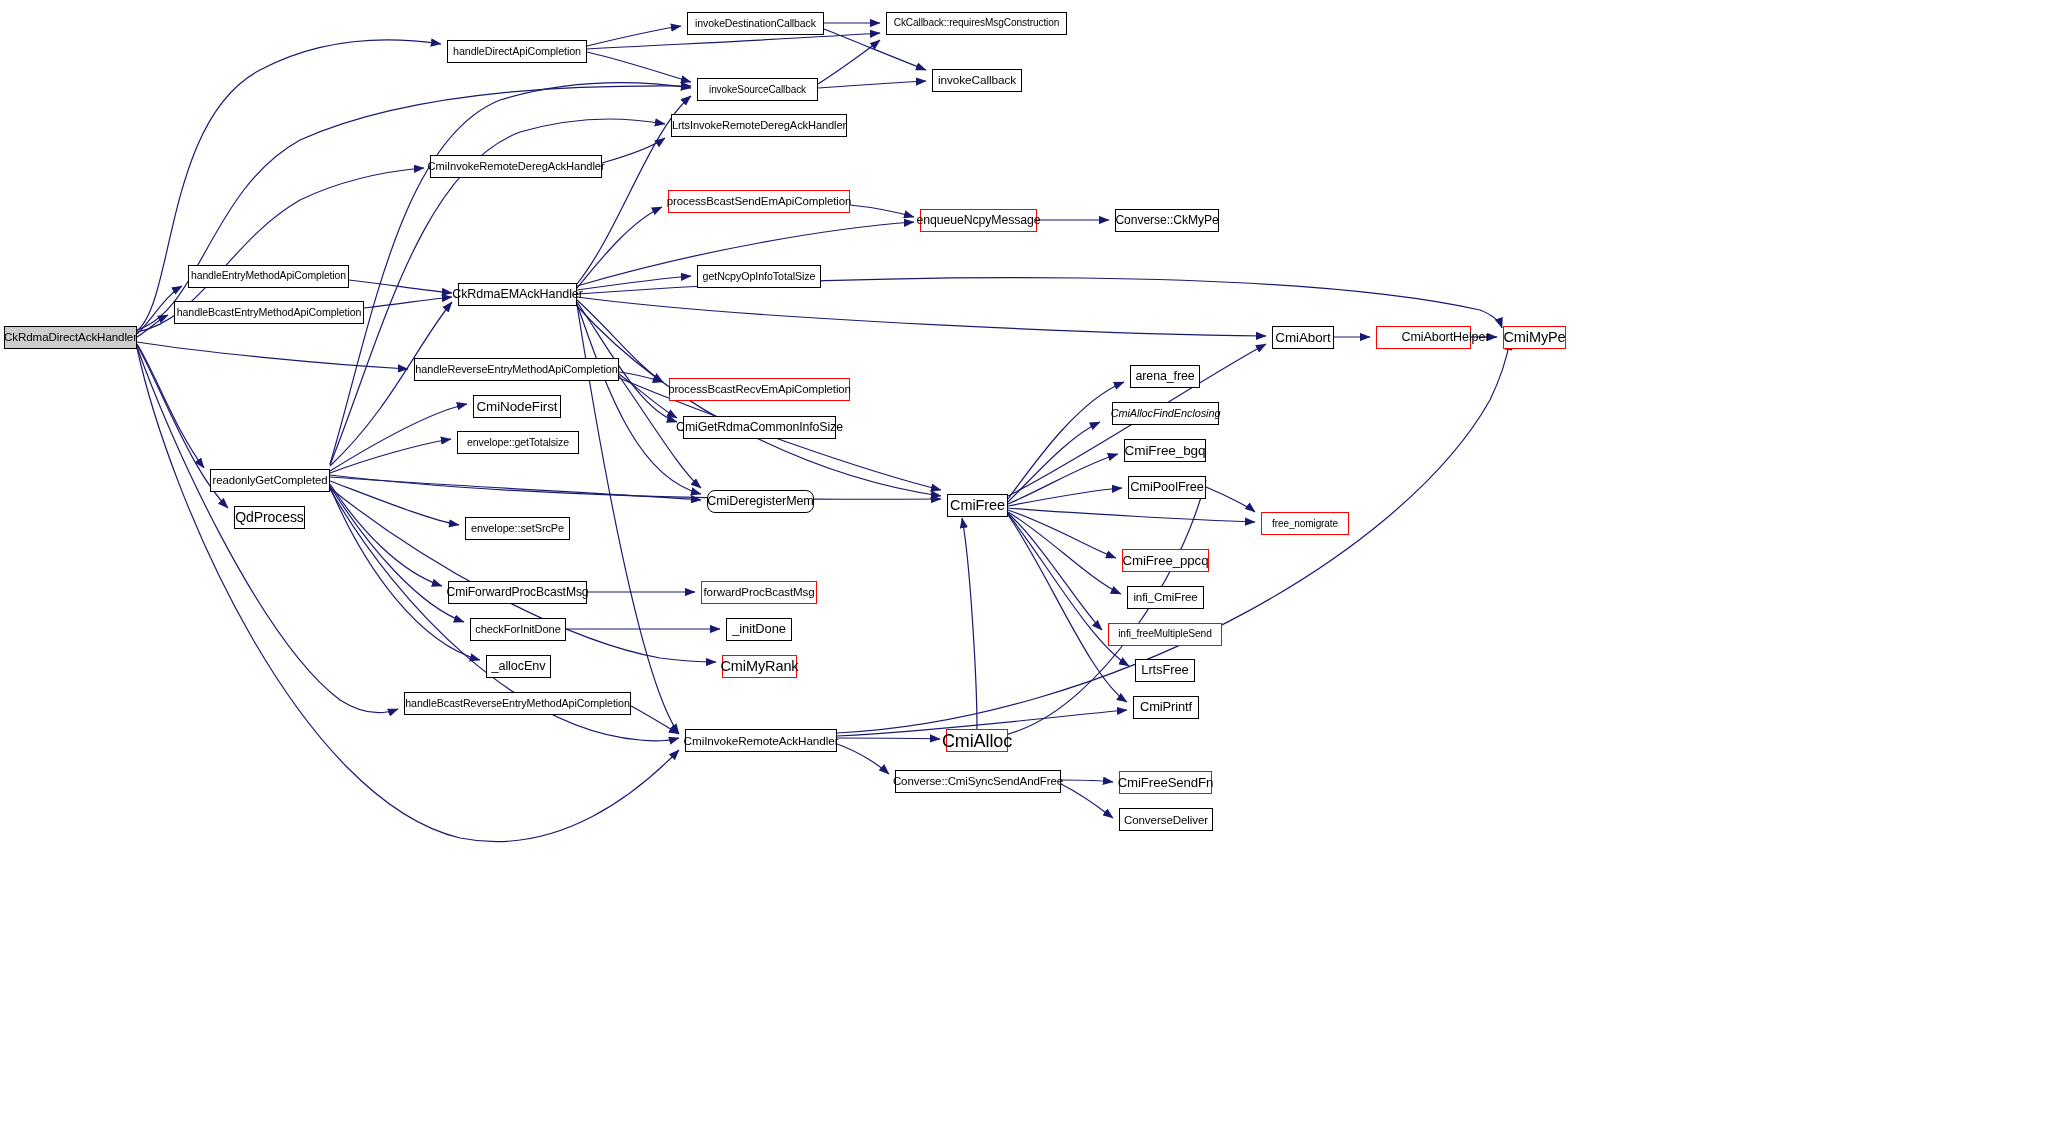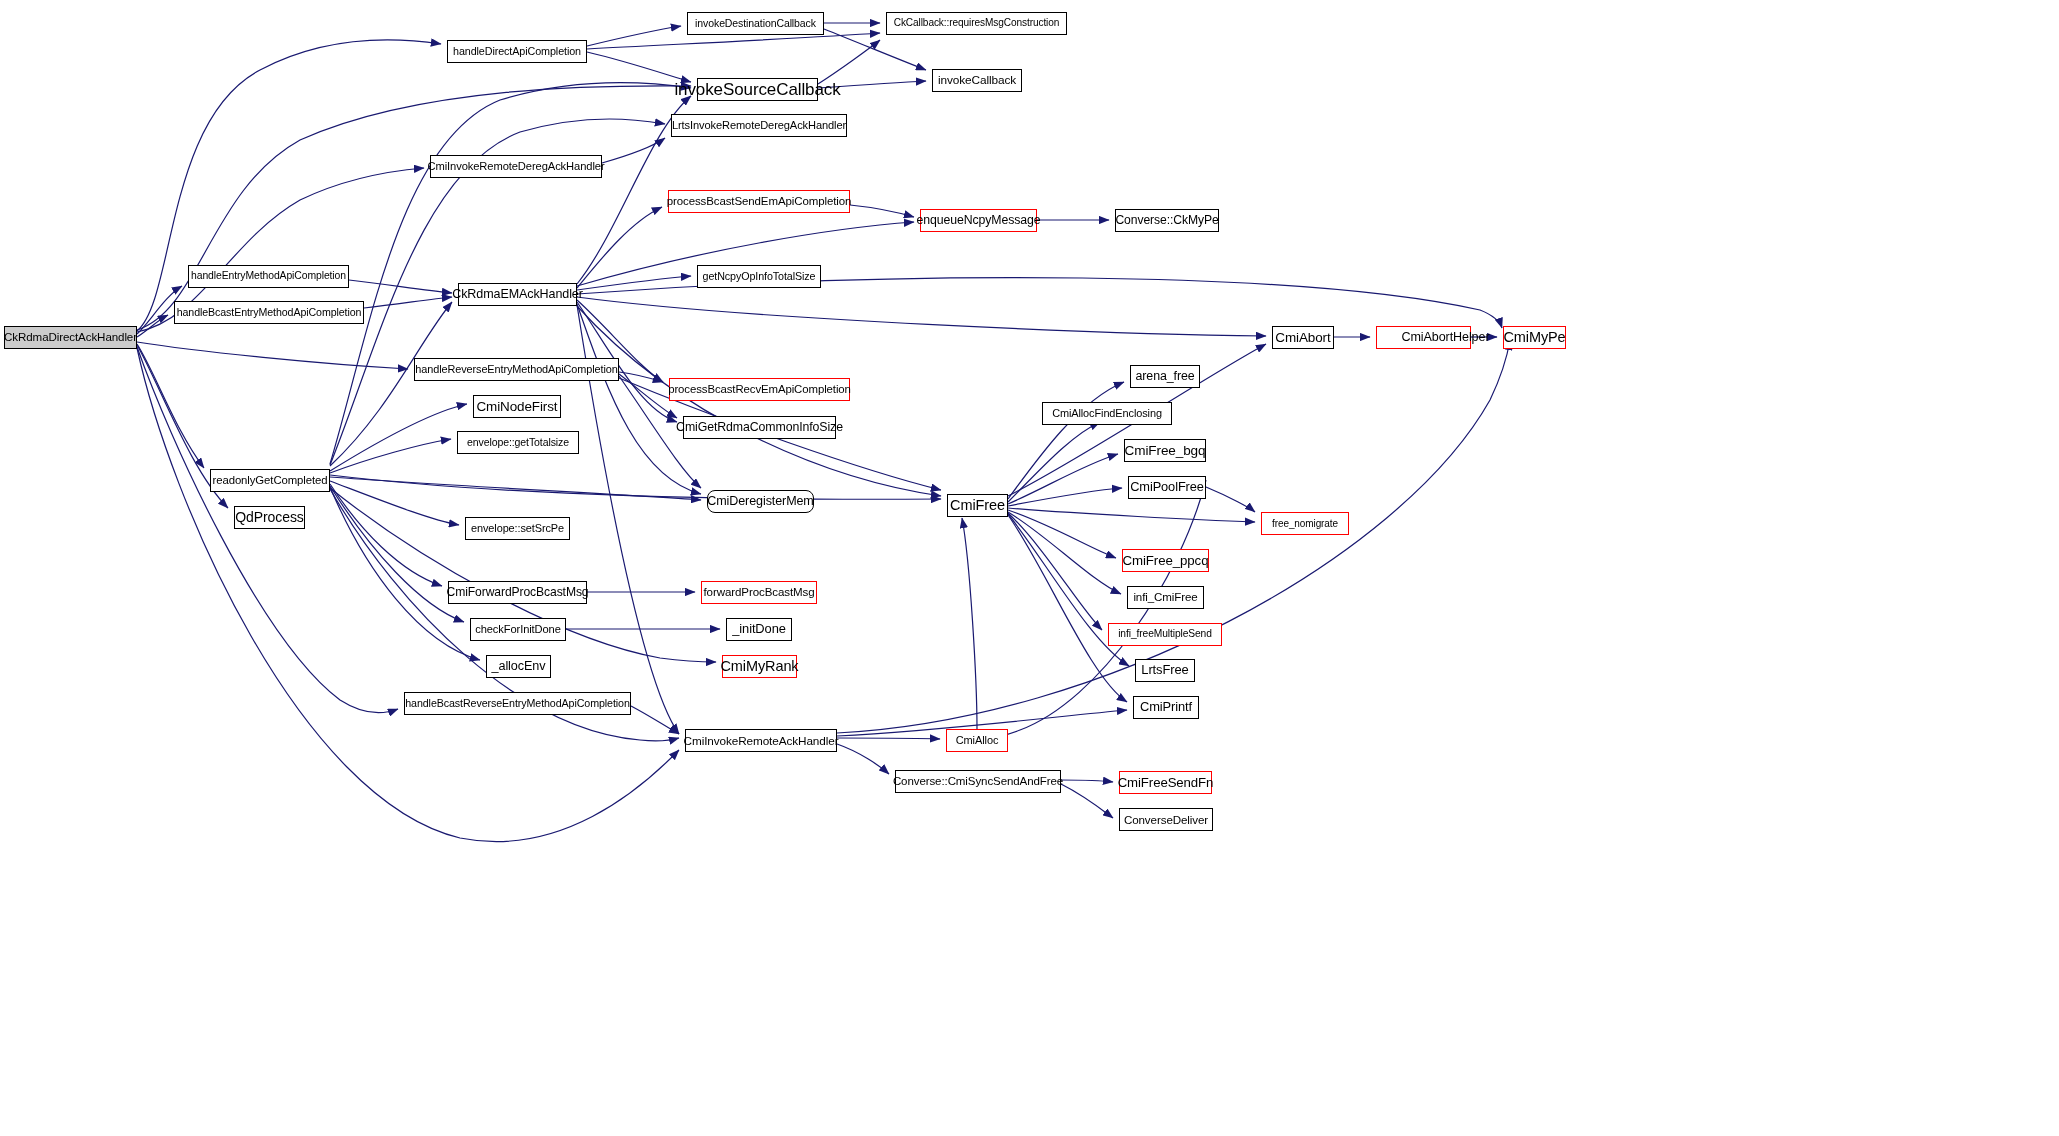--- a/index.html
+++ b/index.html
@@ -146,21 +146,21 @@
       <div class="node" style="left: 447px; top: 40px; width: 140px; height: 23px;">
         <span class="node-label" style="font-size: 10.7714px;">handleDirectApiCompletion</span>
       </div>
       <div class="node" style="left: 687px; top: 12px; width: 137px; height: 23px;">
         <span class="node-label" style="font-size: 10.5229px;">invokeDestinationCallback</span>
       </div>
       <div class="node" style="left: 886px; top: 12px; width: 181px; height: 23px;">
         <span class="node-label" style="font-size: 10.1204px;">CkCallback::requiresMsgConstruction</span>
       </div>
       <div class="node" style="left: 697px; top: 78px; width: 121px; height: 23px;">
-        <span class="node-label" style="font-size: 17px;">invokeSourceCallback</span>
+        <span class="node-label" style="font-size: 10px;">invokeSourceCallback</span>
       </div>
       <div class="node" style="left: 932px; top: 69px; width: 90px; height: 23px;">
         <span class="node-label" style="font-size: 11.8367px;">invokeCallback</span>
       </div>
       <div class="node" style="left: 671px; top: 114px; width: 176px; height: 23px;">
         <span class="node-label" style="font-size: 11.0922px;">LrtsInvokeRemoteDeregAckHandler</span>
       </div>
       <div class="node" style="left: 430px; top: 155px; width: 172px; height: 23px;">
         <span class="node-label" style="font-size: 11.1857px;">CmiInvokeRemoteDeregAckHandler</span>
       </div>
@@ -199,21 +199,21 @@
       </div>
       <div class="node" style="left: 1130px; top: 365px; width: 70px; height: 23px;">
         <span class="node-label" style="font-size: 12.4286px;">arena_free</span>
       </div>
       <div class="node red" style="left: 669px; top: 378px; width: 181px; height: 23px;">
         <span class="node-label" style="font-size: 11.4263px;">processBcastRecvEmApiCompletion</span>
       </div>
       <div class="node" style="left: 473px; top: 395px; width: 88px; height: 23px;">
         <span class="node-label" style="font-size: 13.4643px;">CmiNodeFirst</span>
       </div>
-      <div class="node" style="left: 1042px; top: 402px; width: 130px; height: 23px;">
+      <div class="node" style="left: 1112px; top: 402px; width: 107px; height: 23px; font-style: italic;">
         <span class="node-label" style="font-size: 10.949px;">CmiAllocFindEnclosing</span>
       </div>
       <div class="node" style="left: 683px; top: 416px; width: 153px; height: 23px;">
         <span class="node-label" style="font-size: 12.3423px;">CmiGetRdmaCommonInfoSize</span>
       </div>
       <div class="node" style="left: 457px; top: 431px; width: 122px; height: 23px;">
         <span class="node-label" style="font-size: 10.5455px;">envelope::getTotalsize</span>
       </div>
       <div class="node" style="left: 1124px; top: 439px; width: 82px; height: 23px;">
         <span class="node-label" style="font-size: 13.5584px;">CmiFree_bgq</span>
@@ -272,21 +272,21 @@
       <div class="node" style="left: 1133px; top: 696px; width: 66px; height: 23px;">
         <span class="node-label" style="font-size: 12.8889px;">CmiPrintf</span>
       </div>
       <div class="node" style="left: 404px; top: 692px; width: 227px; height: 23px;">
         <span class="node-label" style="font-size: 10.7024px;">handleBcastReverseEntryMethodApiCompletion</span>
       </div>
       <div class="node" style="left: 685px; top: 729px; width: 152px; height: 23px;">
         <span class="node-label" style="font-size: 11.7657px;">CmiInvokeRemoteAckHandler</span>
       </div>
       <div class="node red" style="left: 946px; top: 729px; width: 62px; height: 23px;">
-        <span class="node-label" style="font-size: 11px;">CmiAlloc</span>
+        <span class="node-label" style="font-size: 18px;">CmiAlloc</span>
       </div>
       <div class="node" style="left: 895px; top: 770px; width: 166px; height: 23px;">
         <span class="node-label" style="font-size: 11.5408px;">Converse::CmiSyncSendAndFree</span>
       </div>
       <div class="node red" style="left: 1119px; top: 771px; width: 93px; height: 23px;">
         <span class="node-label" style="font-size: 13.2253px;">CmiFreeSendFn</span>
       </div>
       <div class="node" style="left: 1119px; top: 808px; width: 94px; height: 23px;">
         <span class="node-label" style="font-size: 11.6px;">ConverseDeliver</span>
       </div>

